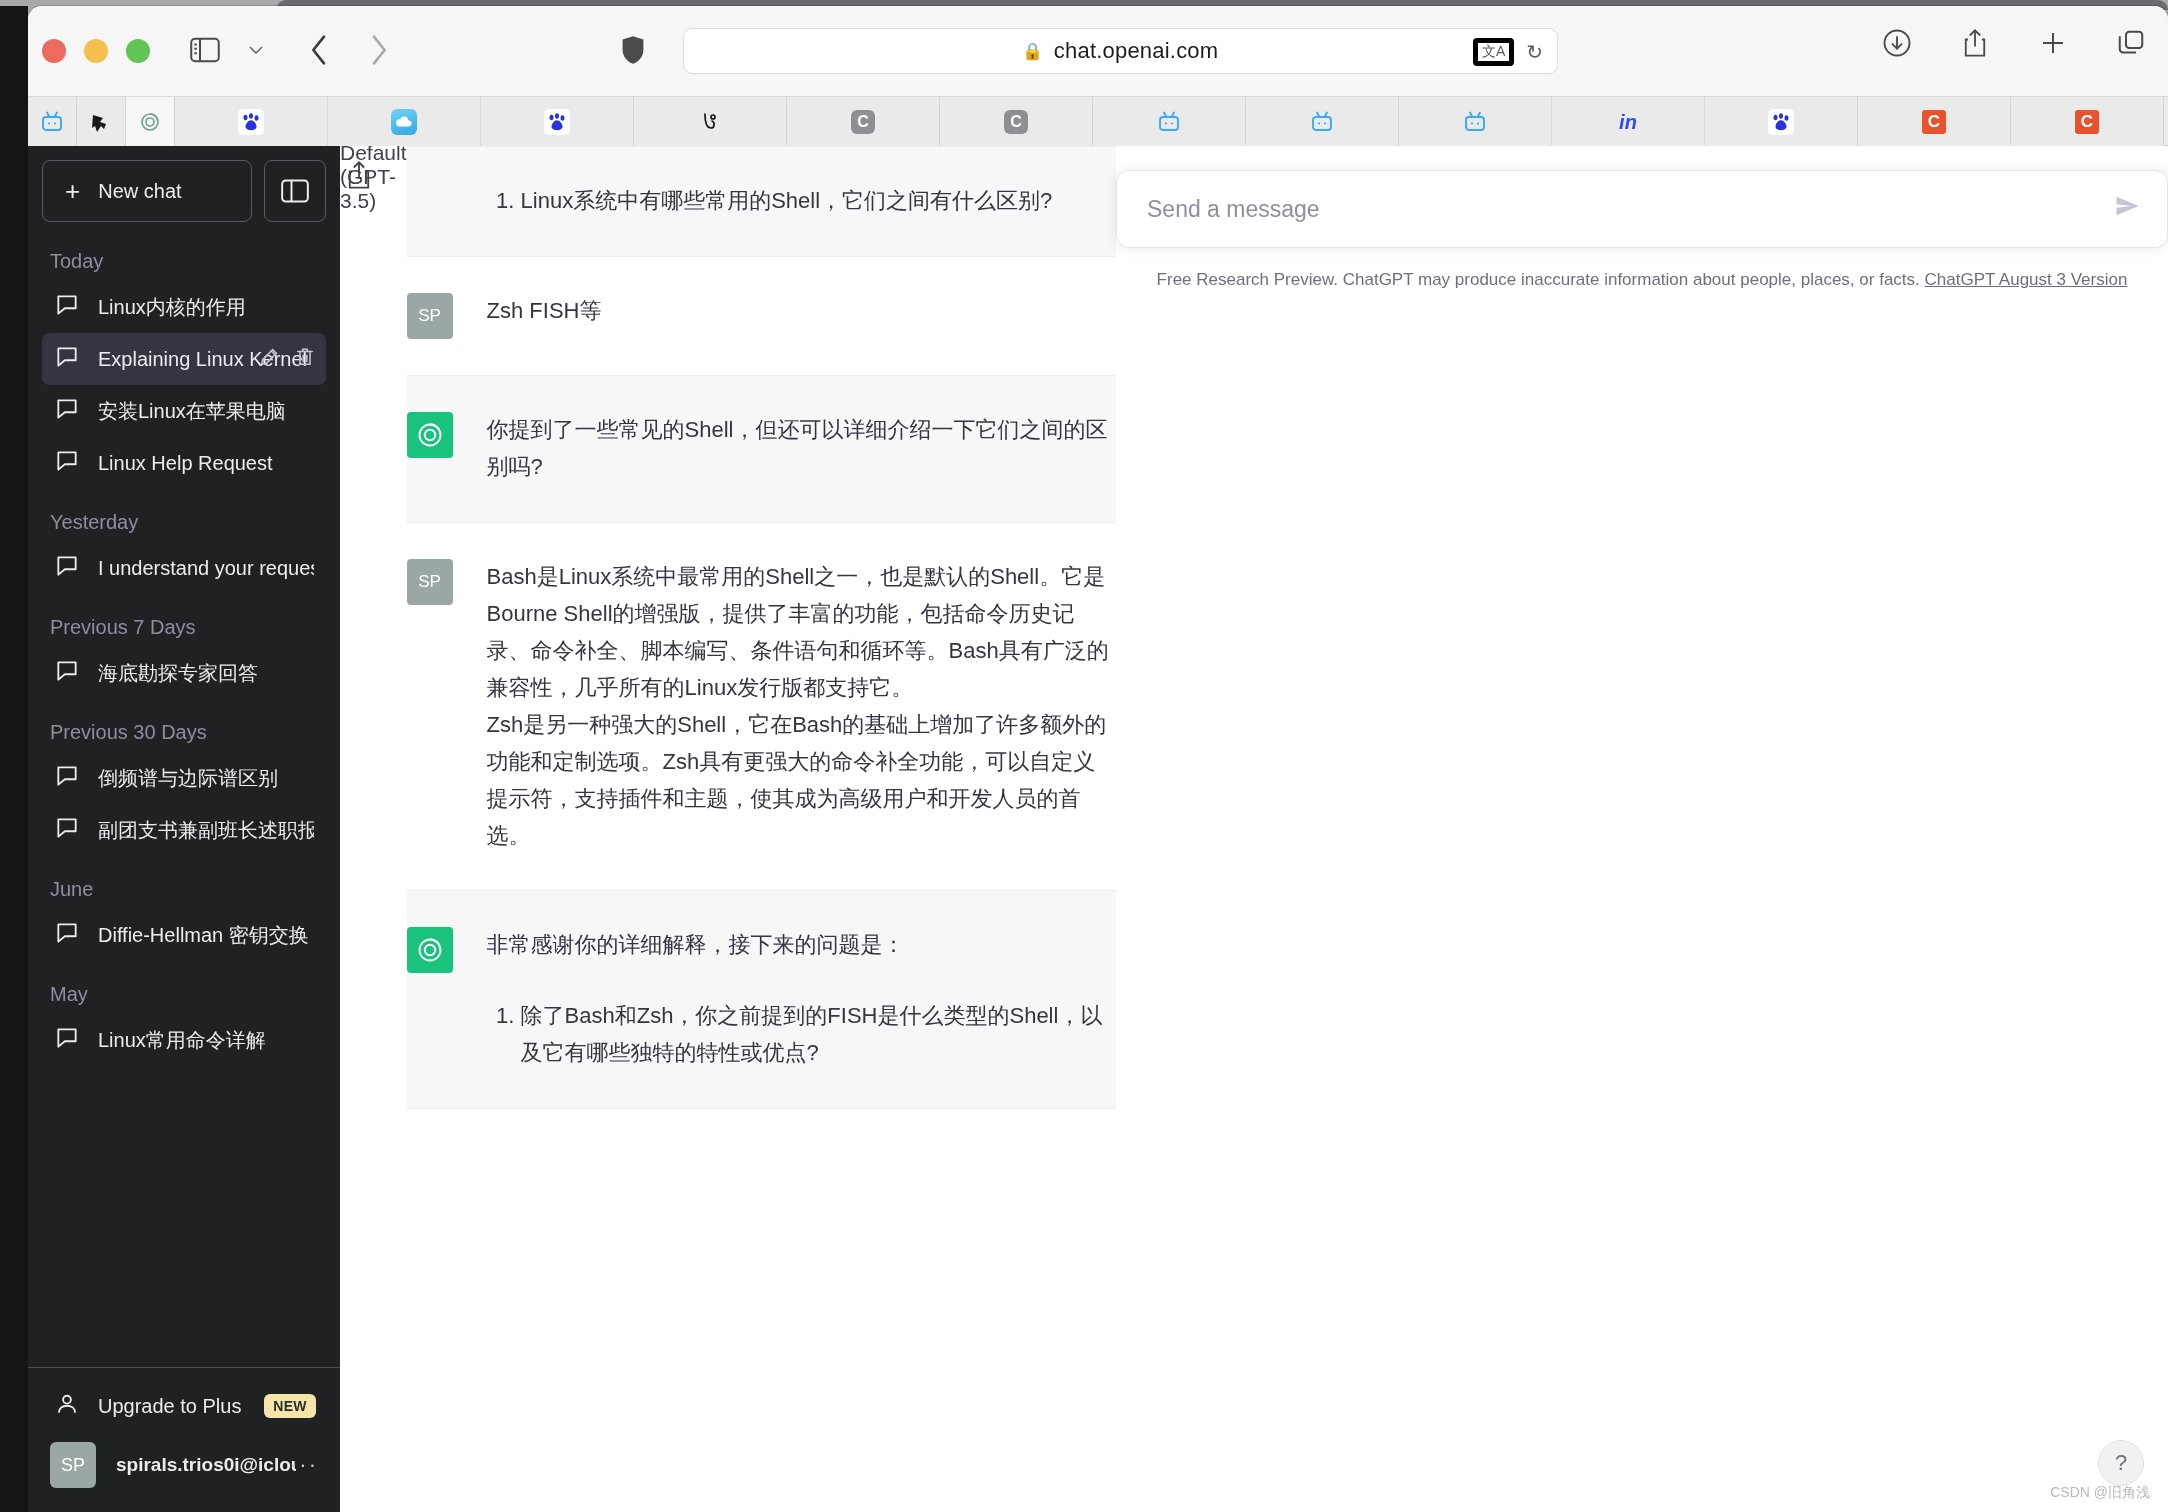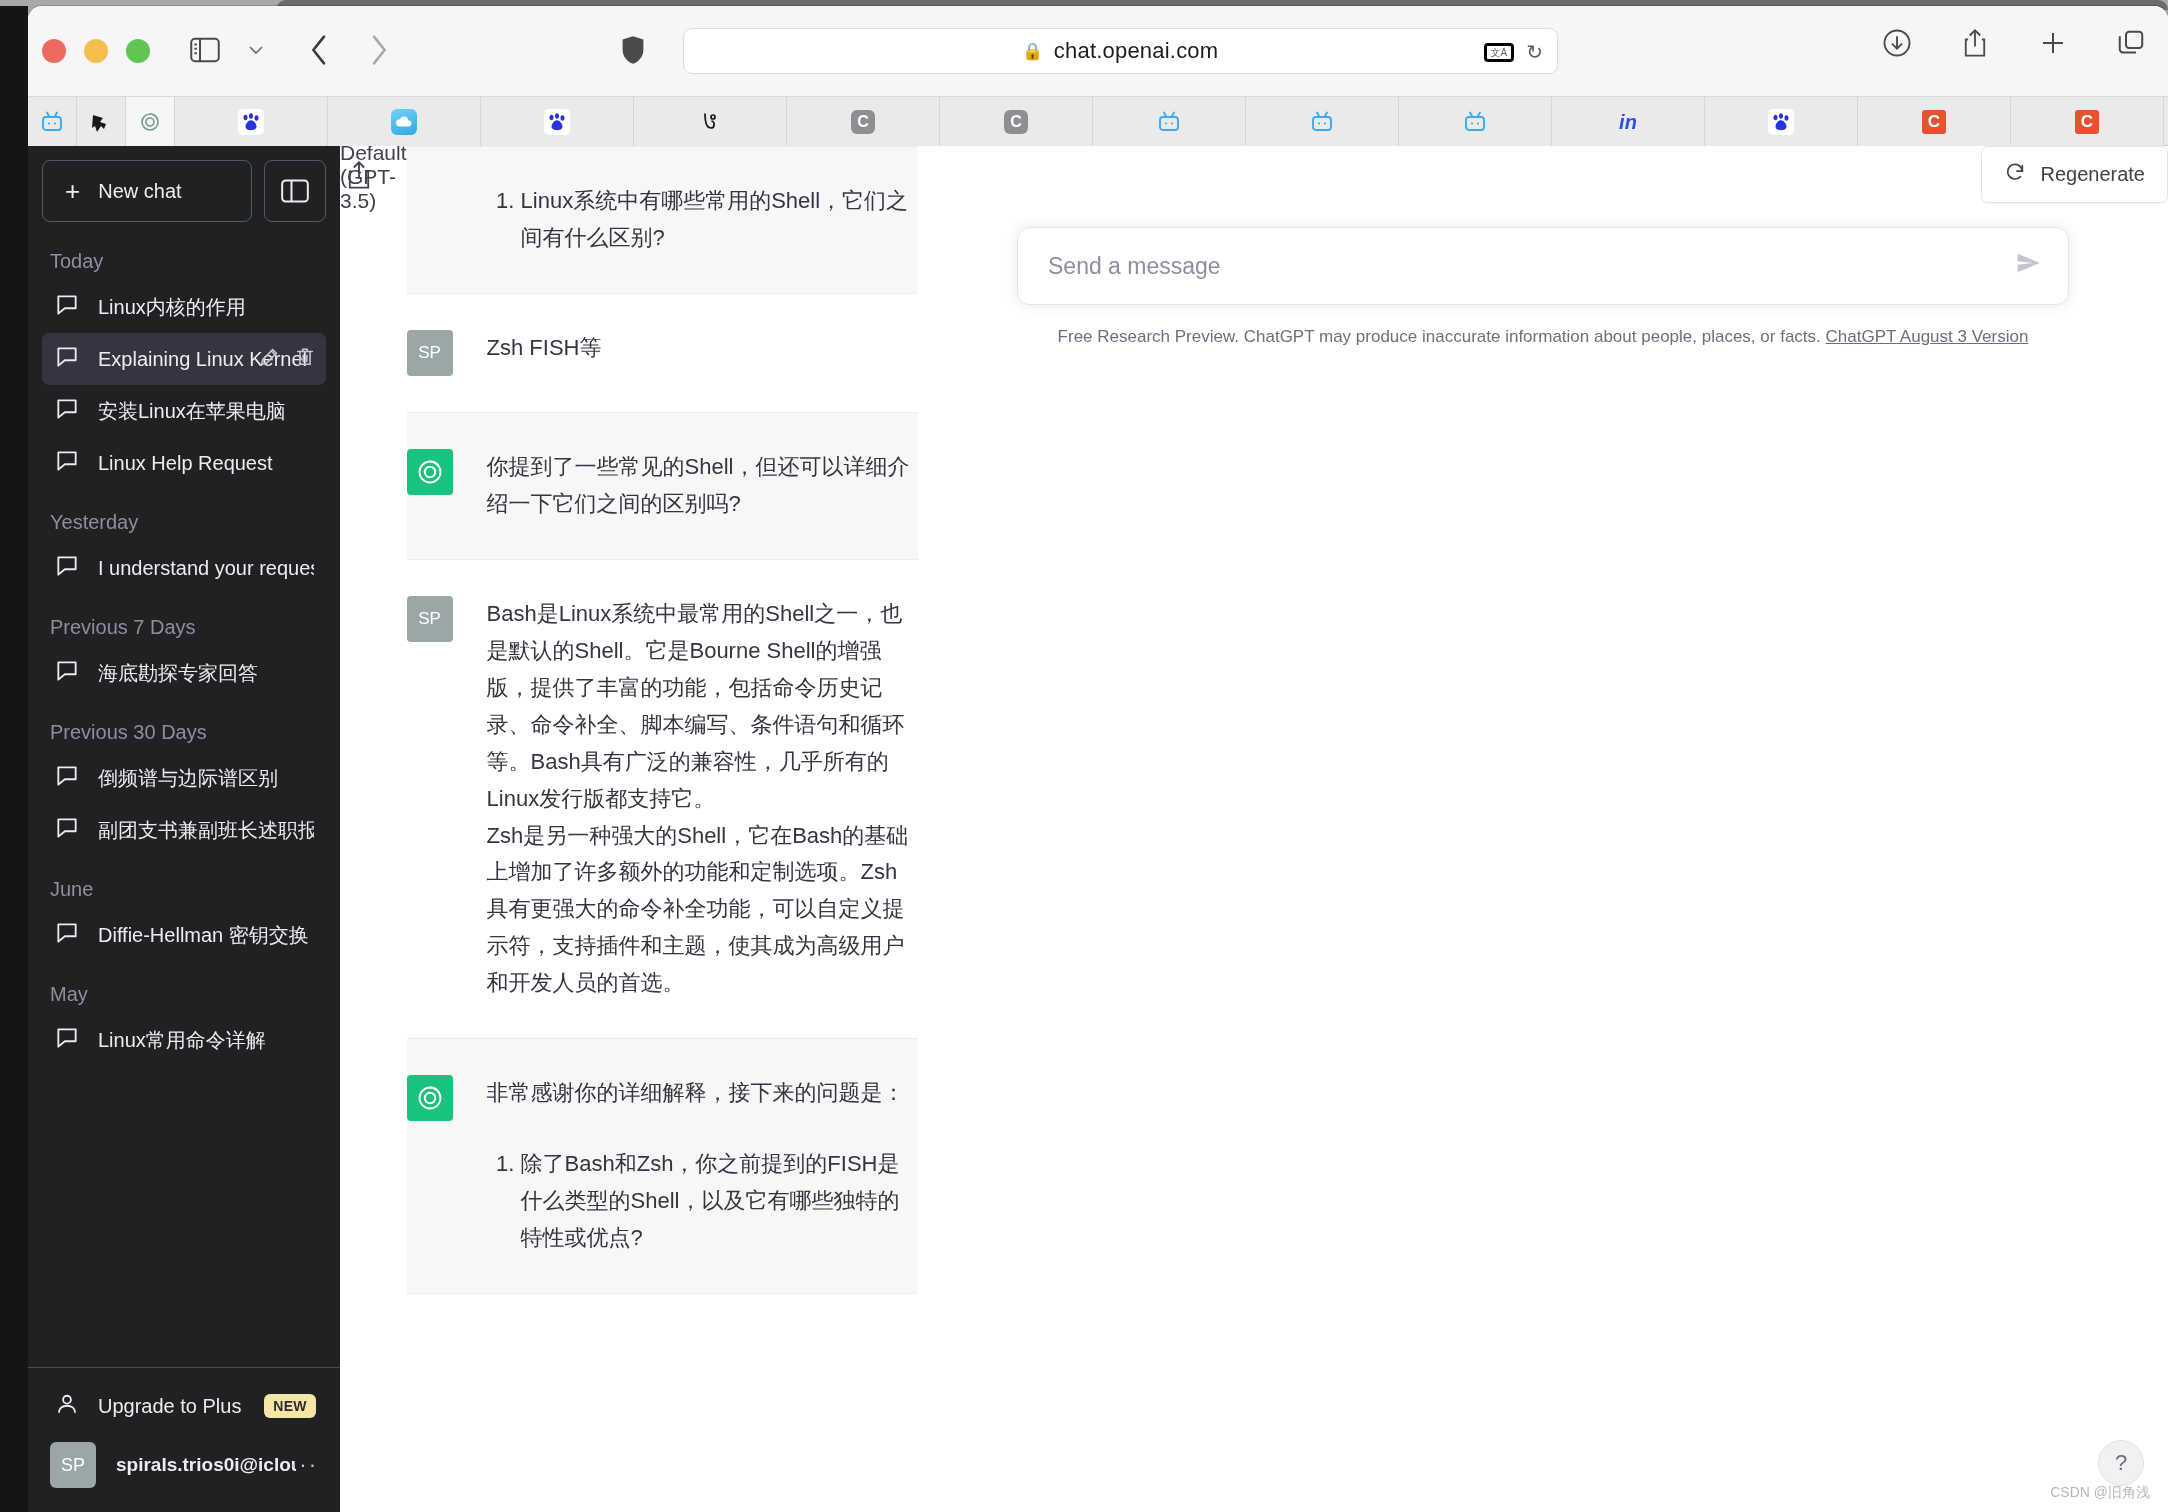--- a/index.html
+++ b/index.html
@@ -43,21 +43,21 @@
 
   .addressbar {
     position:absolute; left:655px; top:22px; width:875px; height:46px;
     background:#fff; border:1px solid #dcdcdc; border-radius:9px;
     display:flex; align-items:center; justify-content:center; gap:10px;
   }
   .addressbar .lock { color:#8a8a8a; font-size:17px; line-height:1; }
   .addressbar .url  { font-size:22px; color:#1d1d1f; letter-spacing:.2px; }
   .ab-right { position:absolute; right:14px; top:0; height:46px; display:flex;
               align-items:center; gap:12px; }
-  .ab-right .translate { font-size:10px; color:#5b5b5b; border:3px solid #000000;
+  .ab-right .translate { font-size:14px; color:#5b5b5b; border:5px solid #000000;
               border-radius:4px; padding:1px 4px; line-height:1.1;}
   .ab-right .reload { color:#5b5b5b; font-size:20px; }
 
   .tb-right { position:absolute; right:20px; top:20px; display:flex; gap:44px; align-items:center;}
   .tb-right .ic { width:34px; height:34px; color:#4a4a4a; display:flex;
                   align-items:center; justify-content:center; }
 
   
   .tabstrip { display:flex; height:50px; background:#eaeaea;
               border-top:1px solid #dadada; border-bottom:1px solid #cfcfcf; }
@@ -599,33 +599,20 @@
                   <span><svg width="26" height="26" viewBox="0 0 24 24" fill="none" stroke="currentColor" stroke-width="1.6" stroke-linejoin="round">
                       <path d="M7 3 V13 l5 8 c1.8 0 2.4 -1.3 2 -3 l-.8 -3.4 H20 c1.3 0 2 -1 1.7 -2.2 l-2 -8 c-.2 -1 -1 -1.4 -2 -1.4 z"></path>
                       <rect x="2.5" y="3" width="4.5" height="10" rx="1.2"></rect>
                     </svg></span>
                 </div>
               </div>
             </div>
           </div>
 
         <div class="bottom">
-          <div class="regen-wrap">
-            <div class="regen-inner">
-              <div class="regen">
-                <span>
-                  <svg width="22" height="22" viewBox="0 0 24 24" fill="none" stroke="currentColor" stroke-width="1.8" stroke-linecap="round">
-                    <path d="M20 11 A8 8 0 1 0 18 17"></path>
-                      <polyline points="20,5 20,11 14,11"></polyline>
-                    </svg>
-                </span>
-                <span>Regenerate</span>
-              </div>
-            </div>
-          </div>
 
           <div class="composer-wrap">
             <div class="composer">
               <input type="text" placeholder="Send a message" style="">
               <span class="send-btn">
                 <svg width="28" height="28" viewBox="0 0 24 24" fill="currentColor">
                   <path d="M3 20 L22 12 L3 4 L3 10.5 L16 12 L3 13.5 Z"></path>
                   </svg>
               </span>
             </div>

